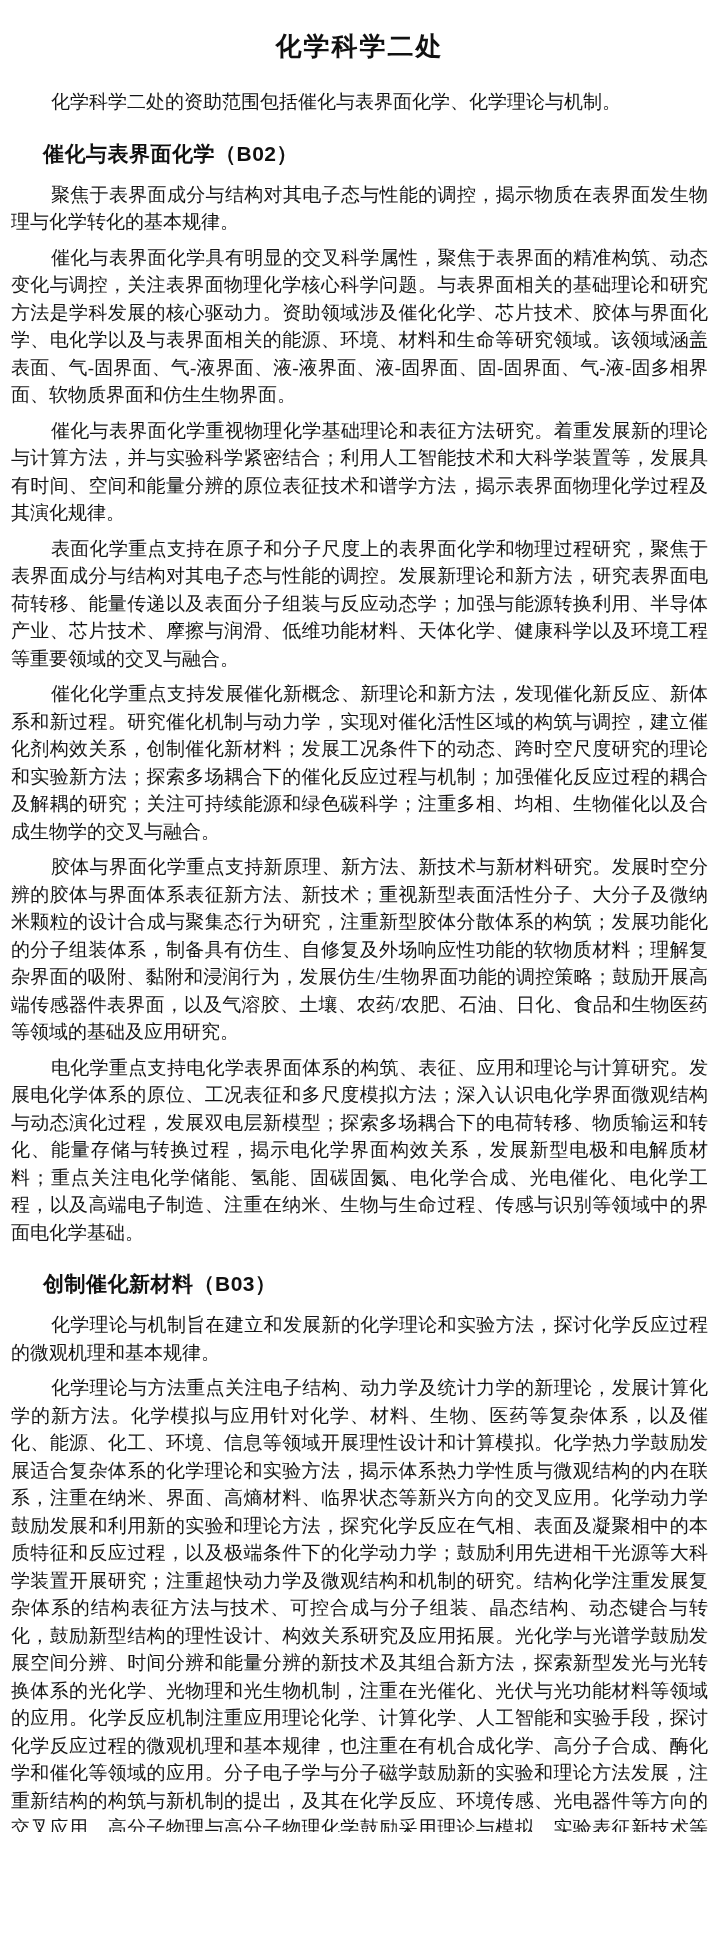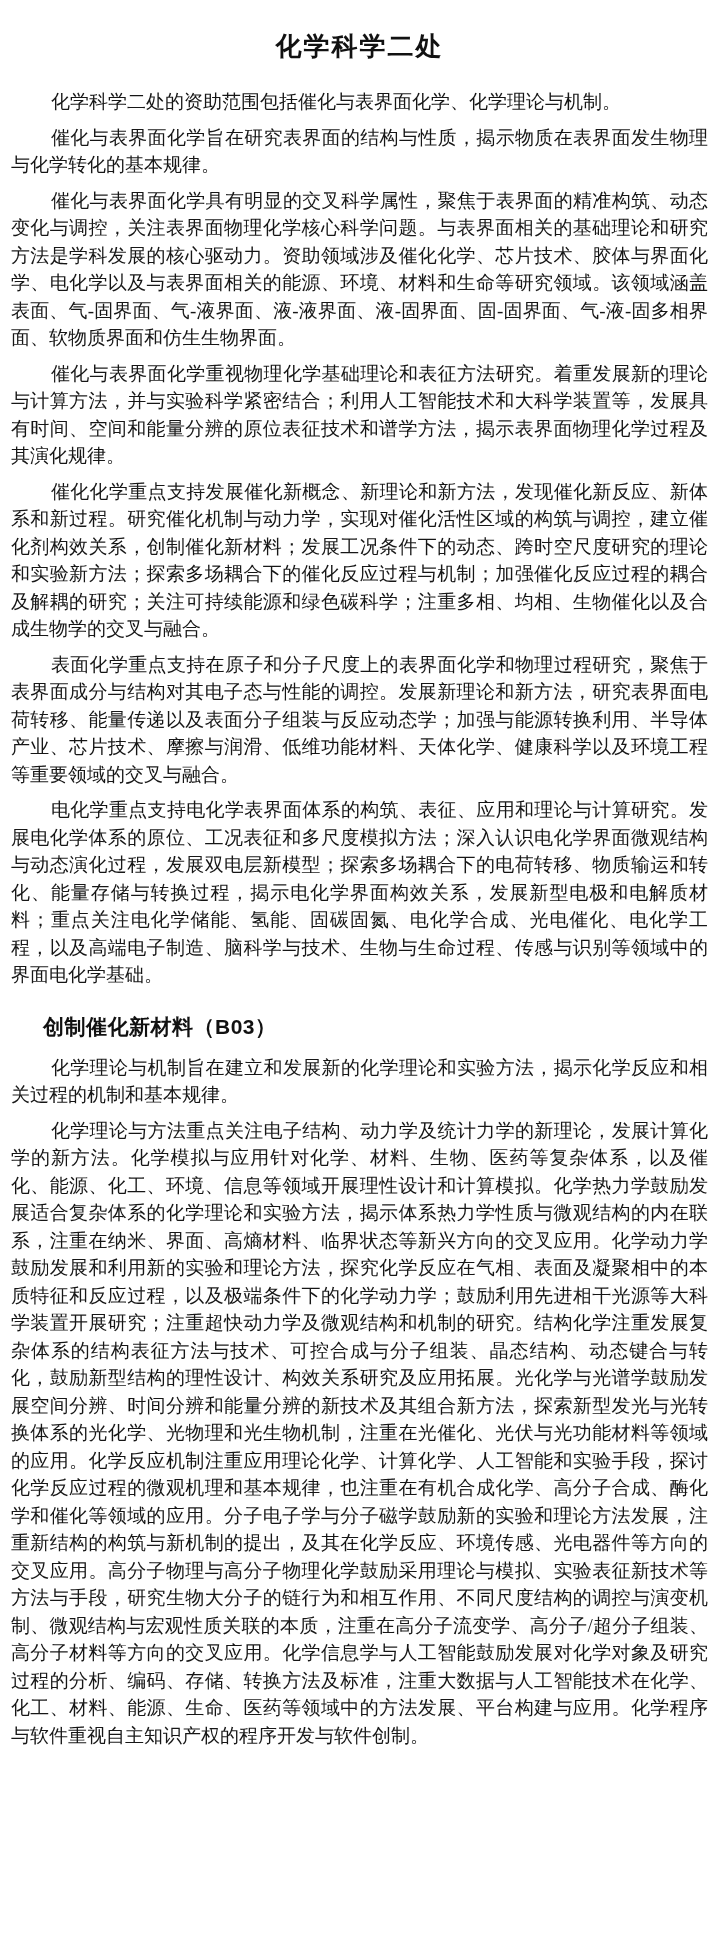--- a/index.html
+++ b/index.html
@@ -55,30 +55,32 @@
 </style>
 </head>
 <body>
 
 <div class="page">
 
   <h1 class="doc-title">化学科学二处</h1>
 
   <p class="body-par intro-par">化学科学二处的资助范围包括催化与表界面化学、化学理论与机制。</p>
 
+  <h2 class="section-heading">催化与表界面化学（B02）</h2>
 
   <div>
-    <p class="body-par">催化与表界面化学旨在研究表界面的结构与性质，揭示物质在表界面发生物理与化学转化的基本规律。</p>
+    <p class="body-par">聚焦于表界面成分与结构对其电子态与性能的调控，揭示物质在表界面发生物理与化学转化的基本规律。</p>
     <p class="body-par">催化与表界面化学具有明显的交叉科学属性，聚焦于表界面的精准构筑、动态变化与调控，关注表界面物理化学核心科学问题。与表界面相关的基础理论和研究方法是学科发展的核心驱动力。资助领域涉及催化化学、芯片技术、胶体与界面化学、电化学以及与表界面相关的能源、环境、材料和生命等研究领域。该领域涵盖表面、气-固界面、气-液界面、液-液界面、液-固界面、固-固界面、气-液-固多相界面、软物质界面和仿生生物界面。</p>
     <p class="body-par">催化与表界面化学重视物理化学基础理论和表征方法研究。着重发展新的理论与计算方法，并与实验科学紧密结合；利用人工智能技术和大科学装置等，发展具有时间、空间和能量分辨的原位表征技术和谱学方法，揭示表界面物理化学过程及其演化规律。</p>
+    <p class="body-par">表面化学重点支持在原子和分子尺度上的表界面化学和物理过程研究，聚焦于表界面成分与结构对其电子态与性能的调控。发展新理论和新方法，研究表界面电荷转移、能量传递以及表面分子组装与反应动态学；加强与能源转换利用、半导体产业、芯片技术、摩擦与润滑、低维功能材料、天体化学、健康科学以及环境工程等重要领域的交叉与融合。</p>
     <p class="body-par">催化化学重点支持发展催化新概念、新理论和新方法，发现催化新反应、新体系和新过程。研究催化机制与动力学，实现对催化活性区域的构筑与调控，建立催化剂构效关系，创制催化新材料；发展工况条件下的动态、跨时空尺度研究的理论和实验新方法；探索多场耦合下的催化反应过程与机制；加强催化反应过程的耦合及解耦的研究；关注可持续能源和绿色碳科学；注重多相、均相、生物催化以及合成生物学的交叉与融合。</p>
-    <p class="body-par">表面化学重点支持在原子和分子尺度上的表界面化学和物理过程研究，聚焦于表界面成分与结构对其电子态与性能的调控。发展新理论和新方法，研究表界面电荷转移、能量传递以及表面分子组装与反应动态学；加强与能源转换利用、半导体产业、芯片技术、摩擦与润滑、低维功能材料、天体化学、健康科学以及环境工程等重要领域的交叉与融合。</p>
-    <p class="body-par">电化学重点支持电化学表界面体系的构筑、表征、应用和理论与计算研究。发展电化学体系的原位、工况表征和多尺度模拟方法；深入认识电化学界面微观结构与动态演化过程，发展双电层新模型；探索多场耦合下的电荷转移、物质输运和转化、能量存储与转换过程，揭示电化学界面构效关系，发展新型电极和电解质材料；重点关注电化学储能、氢能、固碳固氮、电化学合成、光电催化、电化学工程，以及高端电子制造、脑科学与技术、生物与生命过程、传感与识别等领域中的界面电化学基础。</p>
+    <p class="body-par">胶体与界面化学重点支持新原理、新方法、新技术与新材料研究。发展时空分辨的胶体与界面体系表征新方法、新技术；重视新型表面活性分子、大分子及微纳米颗粒的设计合成与聚集态行为研究，注重新型胶体分散体系的构筑；发展功能化的分子组装体系，制备具有仿生、自修复及外场响应性功能的软物质材料；理解复杂界面的吸附、黏附和浸润行为，发展仿生/生物界面功能的调控策略；鼓励开展高端传感器件表界面，以及气溶胶、土壤、农药/农肥、石油、日化、食品和生物医药等领域的基础及应用研究。</p>
+    <p class="body-par">电化学重点支持电化学表界面体系的构筑、表征、应用和理论与计算研究。发展电化学体系的原位、工况表征和多尺度模拟方法；深入认识电化学界面微观结构与动态演化过程，发展双电层新模型；探索多场耦合下的电荷转移、物质输运和转化、能量存储与转换过程，揭示电化学界面构效关系，发展新型电极和电解质材料；重点关注电化学储能、氢能、固碳固氮、电化学合成、光电催化、电化学工程，以及高端电子制造、注重在纳米、生物与生命过程、传感与识别等领域中的界面电化学基础。</p>
   </div>
 
   <h2 class="section-heading">创制催化新材料（B03）</h2>
 
   <div>
-    <p class="body-par">化学理论与机制旨在建立和发展新的化学理论和实验方法，揭示化学反应和相关过程的机制和基本规律。</p>
+    <p class="body-par">化学理论与机制旨在建立和发展新的化学理论和实验方法，探讨化学反应过程的微观机理和基本规律。</p>
     <p class="body-par">化学理论与方法重点关注电子结构、动力学及统计力学的新理论，发展计算化学的新方法。化学模拟与应用针对化学、材料、生物、医药等复杂体系，以及催化、能源、化工、环境、信息等领域开展理性设计和计算模拟。化学热力学鼓励发展适合复杂体系的化学理论和实验方法，揭示体系热力学性质与微观结构的内在联系，注重在纳米、界面、高熵材料、临界状态等新兴方向的交叉应用。化学动力学鼓励发展和利用新的实验和理论方法，探究化学反应在气相、表面及凝聚相中的本质特征和反应过程，以及极端条件下的化学动力学；鼓励利用先进相干光源等大科学装置开展研究；注重超快动力学及微观结构和机制的研究。结构化学注重发展复杂体系的结构表征方法与技术、可控合成与分子组装、晶态结构、动态键合与转化，鼓励新型结构的理性设计、构效关系研究及应用拓展。光化学与光谱学鼓励发展空间分辨、时间分辨和能量分辨的新技术及其组合新方法，探索新型发光与光转换体系的光化学、光物理和光生物机制，注重在光催化、光伏与光功能材料等领域的应用。化学反应机制注重应用理论化学、计算化学、人工智能和实验手段，探讨化学反应过程的微观机理和基本规律，也注重在有机合成化学、高分子合成、酶化学和催化等领域的应用。分子电子学与分子磁学鼓励新的实验和理论方法发展，注重新结构的构筑与新机制的提出，及其在化学反应、环境传感、光电器件等方向的交叉应用。高分子物理与高分子物理化学鼓励采用理论与模拟、实验表征新技术等方法与手段，研究生物大分子的链行为和相互作用、不同尺度结构的调控与演变机制、微观结构与宏观性质关联的本质，注重在高分子流变学、高分子/超分子组装、高分子材料等方向的交叉应用。化学信息学与人工智能鼓励发展对化学对象及研究过程的分析、编码、存储、转换方法及标准，注重大数据与人工智能技术在化学、化工、材料、能源、生命、医药等领域中的方法发展、平台构建与应用。化学程序与软件重视自主知识产权的程序开发与软件创制。</p>
   </div>
 
 </div>
 
 </body></html>

